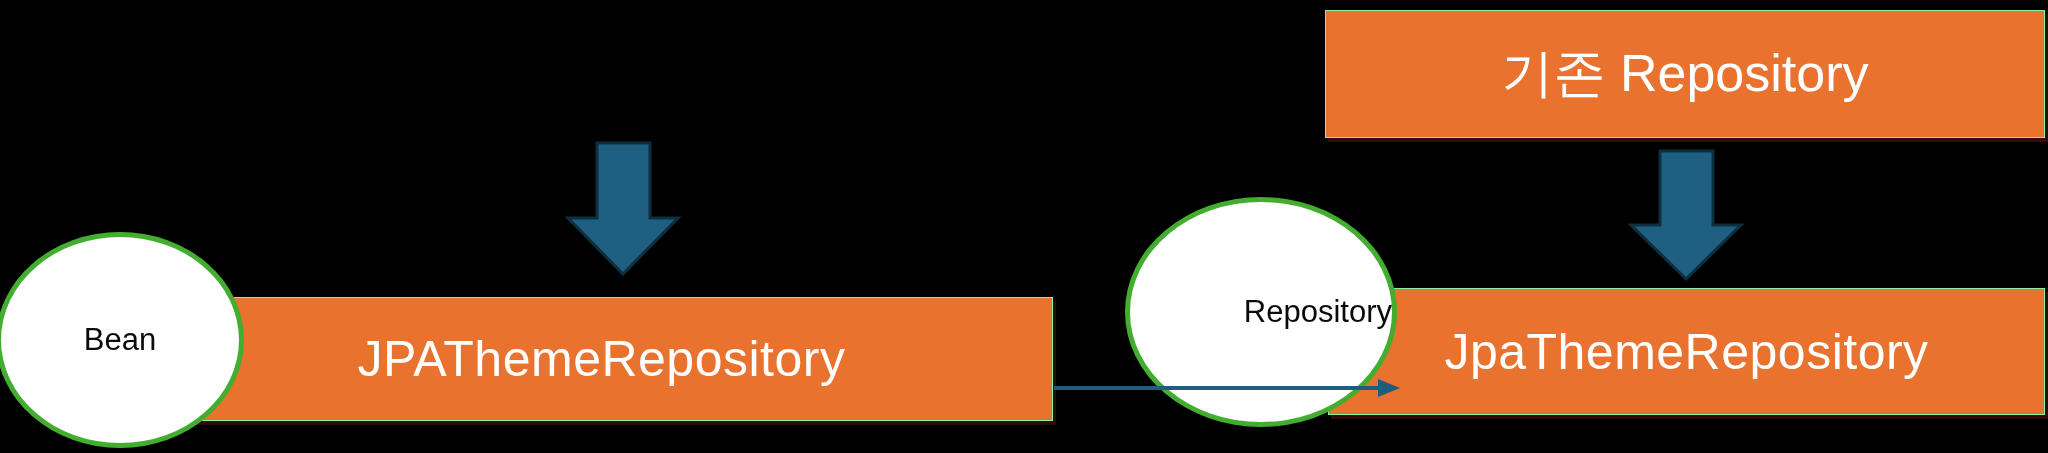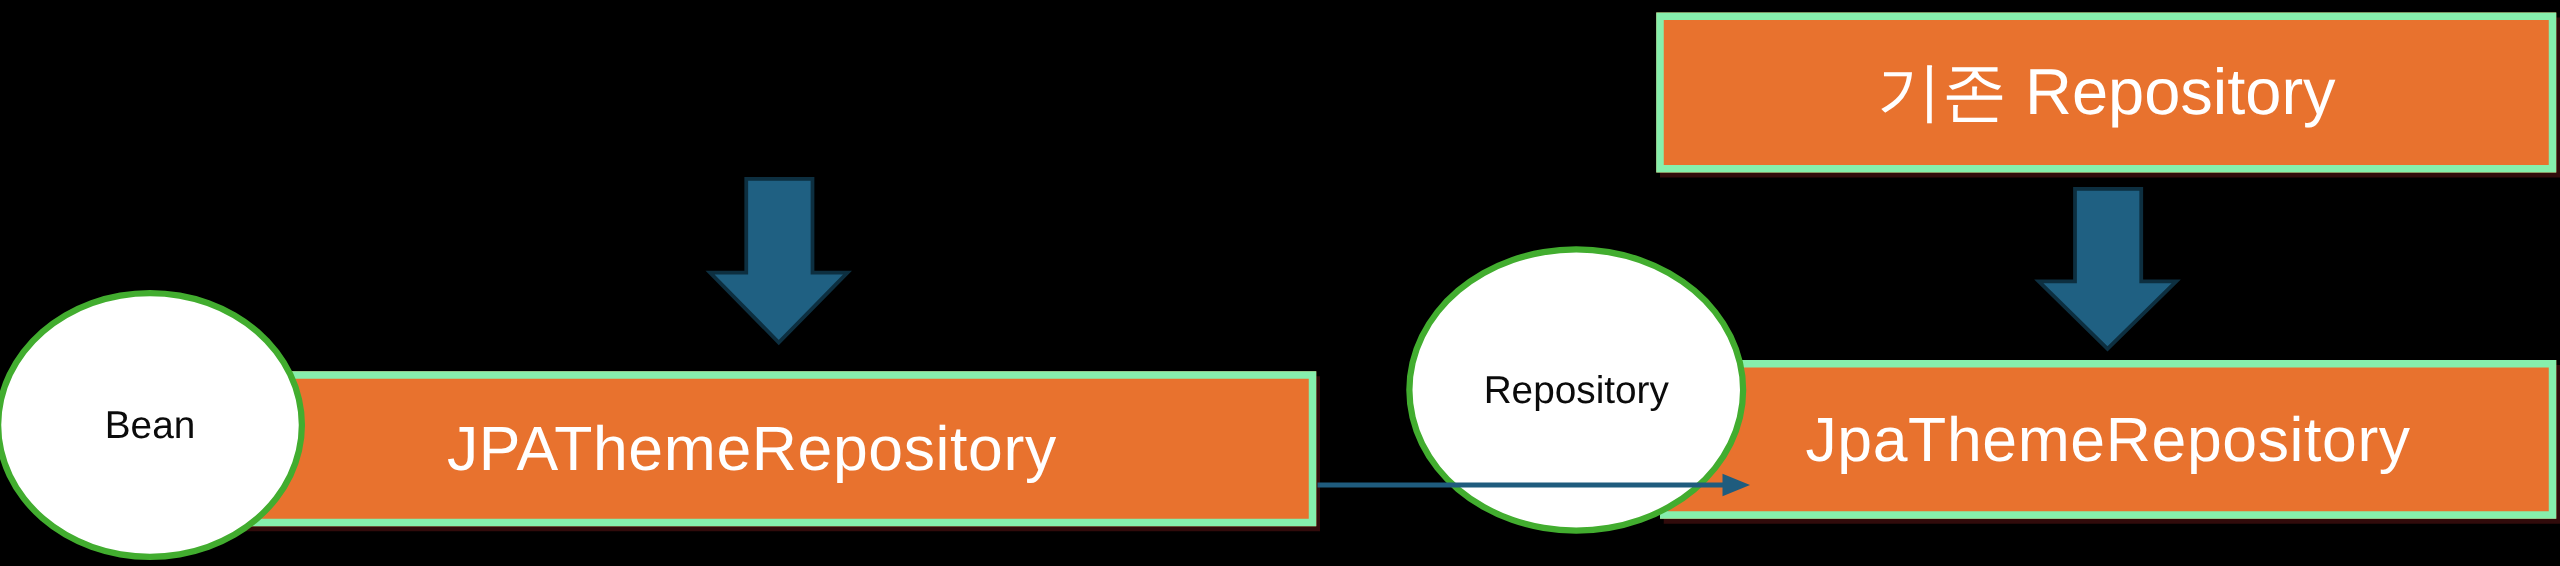--- a/index.html
+++ b/index.html
@@ -25,21 +25,21 @@
     white-space: nowrap;
   }
   .teal-box {
     background: #1F6082;
     border: 3px solid #112E3E;
     box-shadow: 4px 4px 0 rgba(10, 26, 36, 0.9);
     color: #FFFFFF;
   }
   .orange-box {
     background: #E8722E;
-    border: 6px solid #86efac;
+    border: 1px solid #86efac;
     box-shadow: 3px 4px 0 rgba(58, 13, 13, 0.85);
     color: #FFFFFF;
   }
   .badge {
     position: absolute;
     background: #FFFFFF;
     border: 5px solid #42AD2F;
     border-radius: 50%;
     display: flex;
     align-items: center;
@@ -51,21 +51,21 @@
   .label-lg { font-size: 50px; font-weight: 400; letter-spacing: 0.5px; }
   .label-xl { font-size: 52px; font-weight: 400; }
   .label-badge { font-size: 31px; font-weight: 400; }
 
   #box-jpa-repository   { left: 204px;  top: 3px;   width: 778px; height: 120px; }
   #box-existing-repo    { left: 1325px; top: 10px;  width: 720px; height: 128px; }
   #box-jpatheme-left    { left: 150px;  top: 297px; width: 903px; height: 124px; z-index: 1; }
   #box-jpatheme-right   { left: 1328px; top: 288px; width: 717px; height: 127px; z-index: 1; }
 
   #badge-bean           { left: -4px;   top: 232px; width: 248px; height: 216px; }
-  #badge-repository     { left: 1125px; top: 197px; width: 272px; height: 230px; }
+  #badge-repository     { left: 1125px; top: 197px; width: 272px; height: 230px; justify-content: flex-end; }
 
   .down-arrow { position: absolute; z-index: 2; }
   #down-arrow-left  { left: 560px;  top: 140px; }
   #down-arrow-right { left: 1623px; top: 148px; }
 
   #connector { position: absolute; left: 1048px; top: 374px; z-index: 4; }
 </style>
 </head>
 <body>
 

